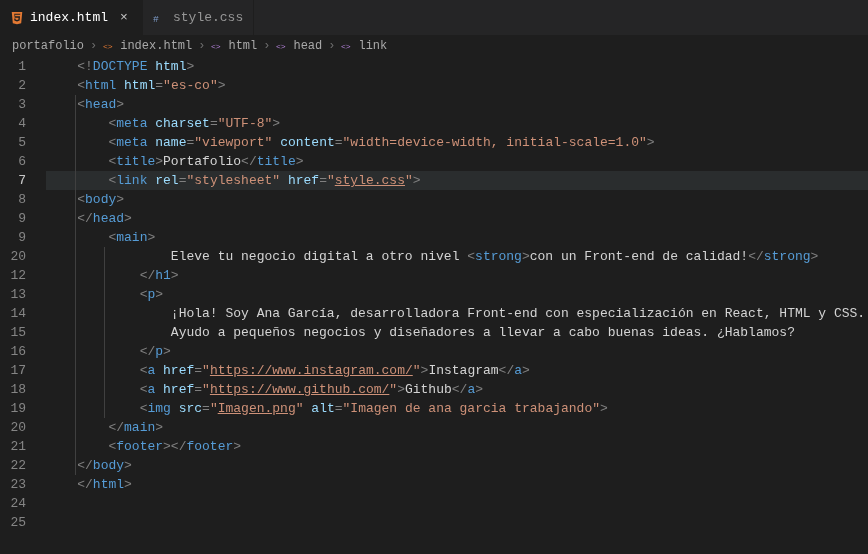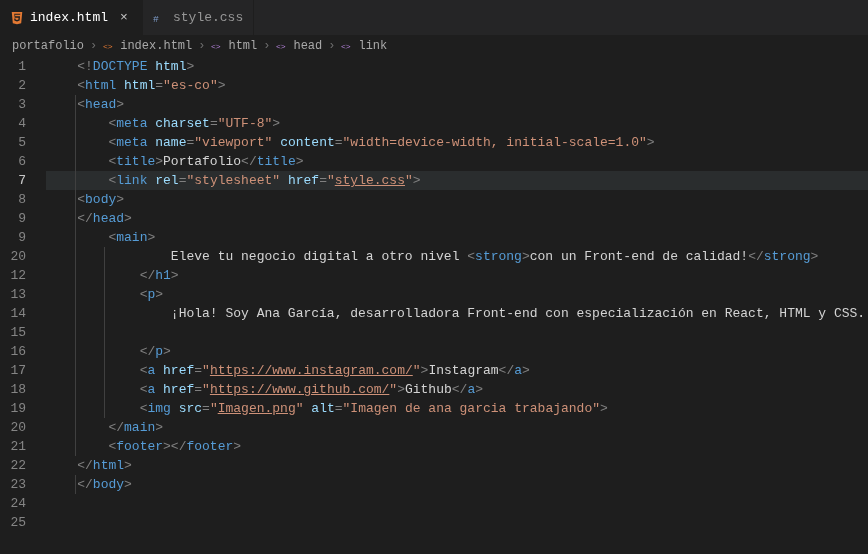--- a/index.html
+++ b/index.html
@@ -199,23 +199,23 @@
       <div class="line"><span class="ig" style="left: 28.8px;"></span><span>        </span><span class="t-punc">&lt;</span><span class="t-tag">meta</span><span class="t-txt"> </span><span class="t-attr">name</span><span class="t-punc">=</span><span class="t-str">"viewport"</span><span class="t-txt"> </span><span class="t-attr">content</span><span class="t-punc">=</span><span class="t-str">"width=device-width, initial-scale=1.0"</span><span class="t-punc">&gt;</span></div>
       <div class="line"><span class="ig" style="left: 28.8px;"></span><span>        </span><span class="t-punc">&lt;</span><span class="t-tag">title</span><span class="t-punc">&gt;</span><span class="t-txt">Portafolio</span><span class="t-punc">&lt;/</span><span class="t-tag">title</span><span class="t-punc">&gt;</span></div>
       <div class="line active"><span class="ig" style="left: 28.8px;"></span><span>        </span><span class="t-punc">&lt;</span><span class="t-tag">link</span><span class="t-txt"> </span><span class="t-attr">rel</span><span class="t-punc">=</span><span class="t-str">"stylesheet"</span><span class="t-txt"> </span><span class="t-attr">href</span><span class="t-punc">=</span><span class="t-str">"</span><span class="t-str u">style.css</span><span class="t-str">"</span><span class="t-punc">&gt;</span></div>
       <div class="line"><span class="ig" style="left: 28.8px;"></span><span>    </span><span class="t-punc">&lt;</span><span class="t-tag">body</span><span class="t-punc">&gt;</span></div>
       <div class="line"><span class="ig" style="left: 28.8px;"></span><span>    </span><span class="t-punc">&lt;/</span><span class="t-tag">head</span><span class="t-punc">&gt;</span></div>
       <div class="line"><span class="ig" style="left: 28.8px;"></span><span>        </span><span class="t-punc">&lt;</span><span class="t-tag">main</span><span class="t-punc">&gt;</span></div>
       <div class="line"><span class="ig" style="left: 28.8px;"></span><span class="ig" style="left: 57.6px;"></span><span>                </span><span class="t-txt">Eleve tu negocio digital a otro nivel </span><span class="t-punc">&lt;</span><span class="t-tag">strong</span><span class="t-punc">&gt;</span><span class="t-txt">con un Front-end de calidad!</span><span class="t-punc">&lt;/</span><span class="t-tag">strong</span><span class="t-punc">&gt;</span></div>
       <div class="line"><span class="ig" style="left: 28.8px;"></span><span class="ig" style="left: 57.6px;"></span><span>            </span><span class="t-punc">&lt;/</span><span class="t-tag">h1</span><span class="t-punc">&gt;</span></div>
       <div class="line"><span class="ig" style="left: 28.8px;"></span><span class="ig" style="left: 57.6px;"></span><span>            </span><span class="t-punc">&lt;</span><span class="t-tag">p</span><span class="t-punc">&gt;</span></div>
       <div class="line"><span class="ig" style="left: 28.8px;"></span><span class="ig" style="left: 57.6px;"></span><span>                </span><span class="t-txt">¡Hola! Soy Ana García, desarrolladora Front-end con especialización en React, HTML y CSS.</span></div>
-      <div class="line"><span class="ig" style="left: 28.8px;"></span><span class="ig" style="left: 57.6px;"></span><span>                </span></div>
+      <div class="line"><span class="ig" style="left: 28.8px;"></span><span class="ig" style="left: 57.6px;"></span><span>                </span><span class="t-txt">Ayudo a pequeños negocios y diseñadores a llevar a cabo buenas ideas. ¿Hablamos?</span></div>
       <div class="line"><span class="ig" style="left: 28.8px;"></span><span class="ig" style="left: 57.6px;"></span><span>            </span><span class="t-punc">&lt;/</span><span class="t-tag">p</span><span class="t-punc">&gt;</span></div>
       <div class="line"><span class="ig" style="left: 28.8px;"></span><span class="ig" style="left: 57.6px;"></span><span>            </span><span class="t-punc">&lt;</span><span class="t-tag">a</span><span class="t-txt"> </span><span class="t-attr">href</span><span class="t-punc">=</span><span class="t-str">"</span><span class="t-str u">https://www.instagram.com/</span><span class="t-str">"</span><span class="t-punc">&gt;</span><span class="t-txt">Instagram</span><span class="t-punc">&lt;/</span><span class="t-tag">a</span><span class="t-punc">&gt;</span></div>
       <div class="line"><span class="ig" style="left: 28.8px;"></span><span class="ig" style="left: 57.6px;"></span><span>            </span><span class="t-punc">&lt;</span><span class="t-tag">a</span><span class="t-txt"> </span><span class="t-attr">href</span><span class="t-punc">=</span><span class="t-str">"</span><span class="t-str u">https://www.github.com/</span><span class="t-str">"</span><span class="t-punc">&gt;</span><span class="t-txt">Github</span><span class="t-punc">&lt;/</span><span class="t-tag">a</span><span class="t-punc">&gt;</span></div>
       <div class="line"><span class="ig" style="left: 28.8px;"></span><span class="ig" style="left: 57.6px;"></span><span>            </span><span class="t-punc">&lt;</span><span class="t-tag">img</span><span class="t-txt"> </span><span class="t-attr">src</span><span class="t-punc">=</span><span class="t-str">"</span><span class="t-str u">Imagen.png</span><span class="t-str">"</span><span class="t-txt"> </span><span class="t-attr">alt</span><span class="t-punc">=</span><span class="t-str">"Imagen de ana garcia trabajando"</span><span class="t-punc">&gt;</span></div>
       <div class="line"><span class="ig" style="left: 28.8px;"></span><span>        </span><span class="t-punc">&lt;/</span><span class="t-tag">main</span><span class="t-punc">&gt;</span></div>
       <div class="line"><span class="ig" style="left: 28.8px;"></span><span>        </span><span class="t-punc">&lt;</span><span class="t-tag">footer</span><span class="t-punc">&gt;&lt;/</span><span class="t-tag">footer</span><span class="t-punc">&gt;</span></div>
+      <div class="line"><span class="ig" style="left: 28.8px;"></span><span>    </span><span class="t-punc">&lt;/</span><span class="t-tag">body</span><span class="t-punc">&gt;</span></div>
       <div class="line"><span>    </span><span class="t-punc">&lt;/</span><span class="t-tag">html</span><span class="t-punc">&gt;</span></div>
-      <div class="line"><span class="ig" style="left: 28.8px;"></span><span>    </span><span class="t-punc">&lt;/</span><span class="t-tag">body</span><span class="t-punc">&gt;</span></div>
     </div>
 </div>
 
 </body></html>

